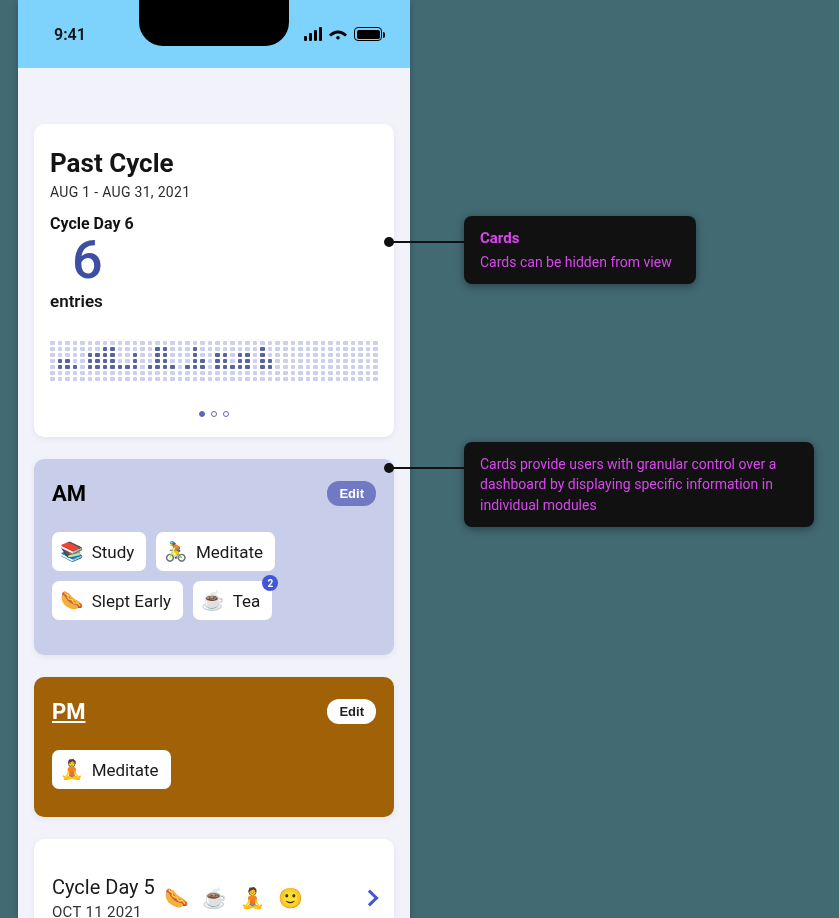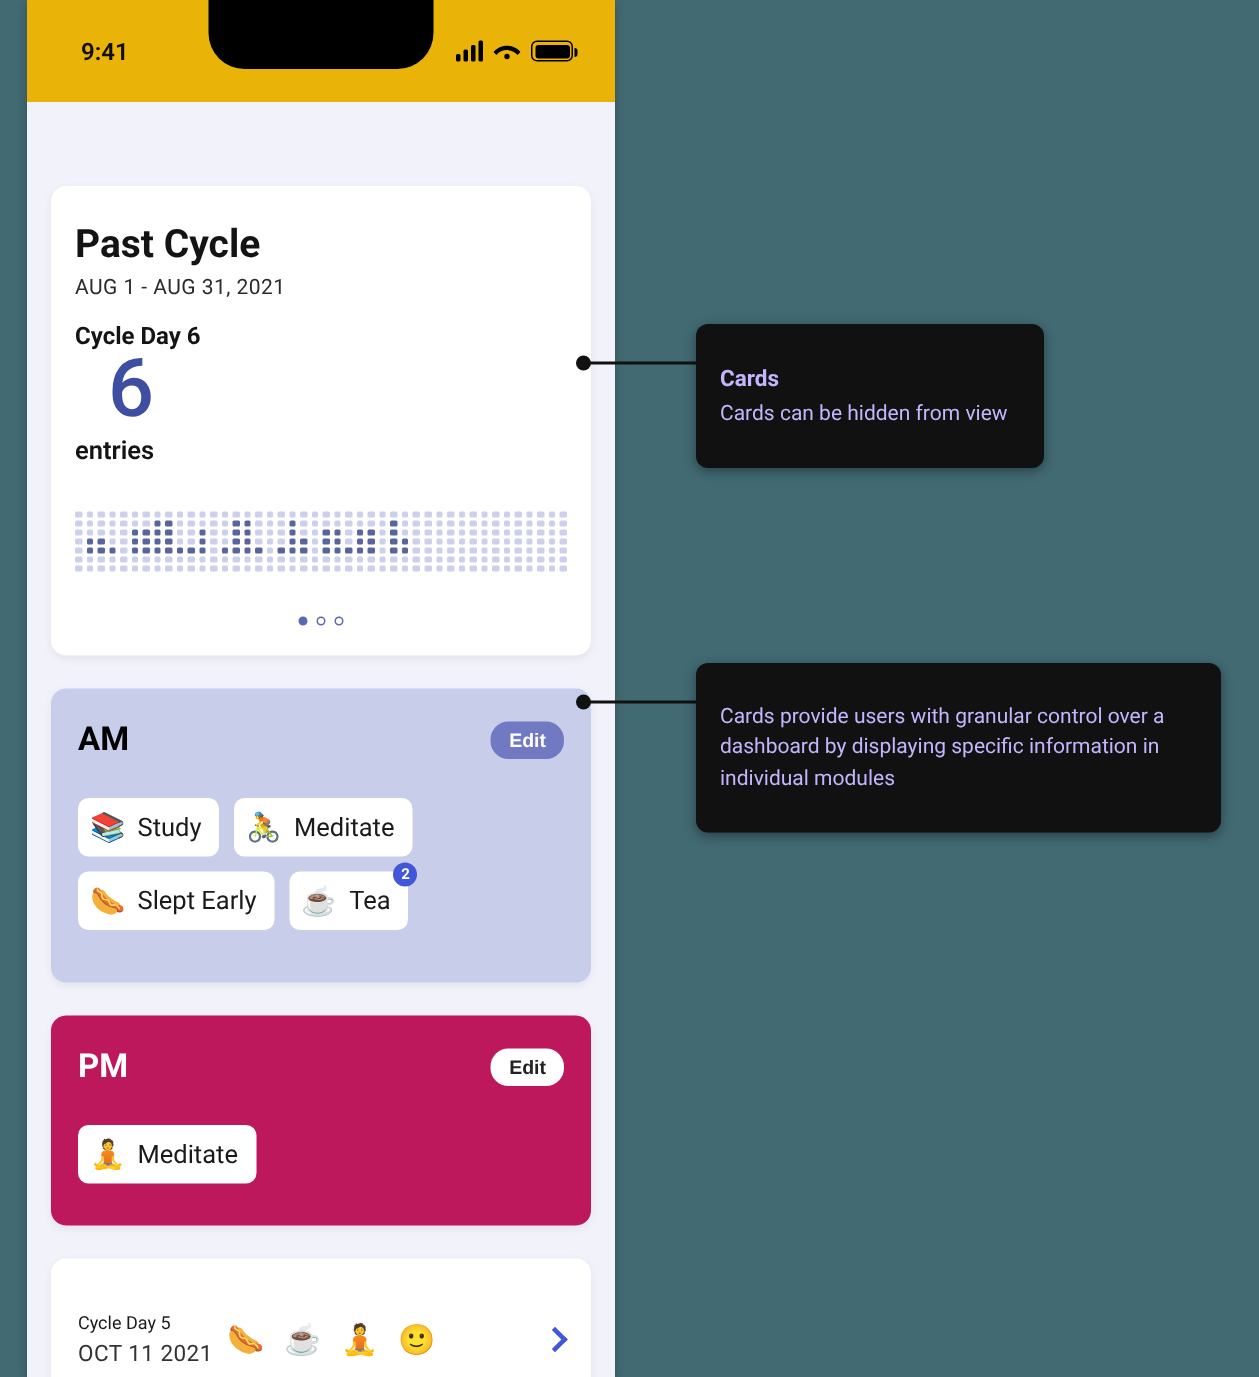--- a/index.html
+++ b/index.html
@@ -19,21 +19,21 @@
     width: 392px;
     height: 918px;
     background: #f2f3fa;
     box-shadow: 0 2px 6px rgba(0,0,0,.25);
     overflow: hidden;
   }
 
   
   .statusbar {
     height: 68px;
-    background: #eab308;
+    background: #7dd3fc;
     display: flex;
     align-items: center;
     justify-content: space-between;
     padding: 0 28px 0 36px;
     position: relative;
   }
   .statusbar .time {
     font-size: 16px;
     font-weight: 600;
     color: #101010;
@@ -92,21 +92,21 @@
   .bar-chart .dot { height:4px; border-radius:1px; background:#ccd0ec; }
   .bar-chart .dot.on { background:#58649f; }
 
   .pager { display:flex; justify-content:center; gap:6px; margin-top:30px; }
   .pager span{ width:6px; height:6px; border-radius:50%; border:1px solid #5b67b1; }
   .pager span.active{ background:#5b67b1; }
 
   
   .period-card { padding: 22px 18px 28px 18px; border-radius:10px; position:relative; }
   .period-card.am { background:#c8cde9; }
-  .period-card.pm { background:#be185d; color:#fff; }
+  .period-card.pm { background:#a16207; color:#fff;text-decoration:underline; }
   .period-head { display:flex; justify-content:space-between; align-items:center; }
   .period-title { font-size:22px; font-weight:700; }
   .edit-btn {
     font-size:13px; font-weight:600;
     padding:5px 12px; border-radius:12px; border:none; cursor:pointer;
   }
   .am .edit-btn { background:#7079c2; color:#fff; }
   .pm .edit-btn { background:#fff; color:#222; }
 
   .chips { display:flex; flex-wrap:wrap; gap:10px; margin-top:26px; }
@@ -125,35 +125,35 @@
     display:flex; align-items:center; justify-content:center;
   }
 
   .period-am-wrap{min-height:196px;}
   .period-pm-wrap{min-height:140px;}
 
   
   .entries-card { padding: 28px 18px 10px 18px; }
   .entries-title { font-size:25px; font-weight:700; color:#141414; margin-bottom:22px;}
   .entry-row { display:flex; align-items:center; justify-content:space-between; padding:8px 0; }
-  .entry-left .t { font-size:12px; color:#1a1a1a; }
+  .entry-left .t { font-size:20px; color:#1a1a1a; }
   .entry-left .d { font-size:15px; letter-spacing:.3px; color:#333; margin-top:4px; }
   .entry-emojis { font-size:20px; letter-spacing:4px; flex:1; padding:0 10px;}
   .chev {
     width:12px; height:12px;
     border-top:3px solid #4156d9; border-right:3px solid #4156d9;
     transform:rotate(45deg);
   }
 
   
   .anno {
     position:absolute;
-    background:#111; color:#c4b5fd;
+    background:#111; color:#d946ef;
     border-radius:8px;
-    padding:26px 16px;
+    padding:12px 16px;
     font-size:14px; line-height:1.45;
     box-shadow:0 2px 8px rgba(0,0,0,.4);
   }
   .anno b { display:block; font-size:15px; margin-bottom:2px; font-weight:700;}
   .anno1 { left:464px; top:216px; width:232px; }
   .anno2 { left:464px; top:442px; width:350px; }
 
   
   .lead { position:absolute; height:2px; background:#111; }
   .lead.dot::before{

